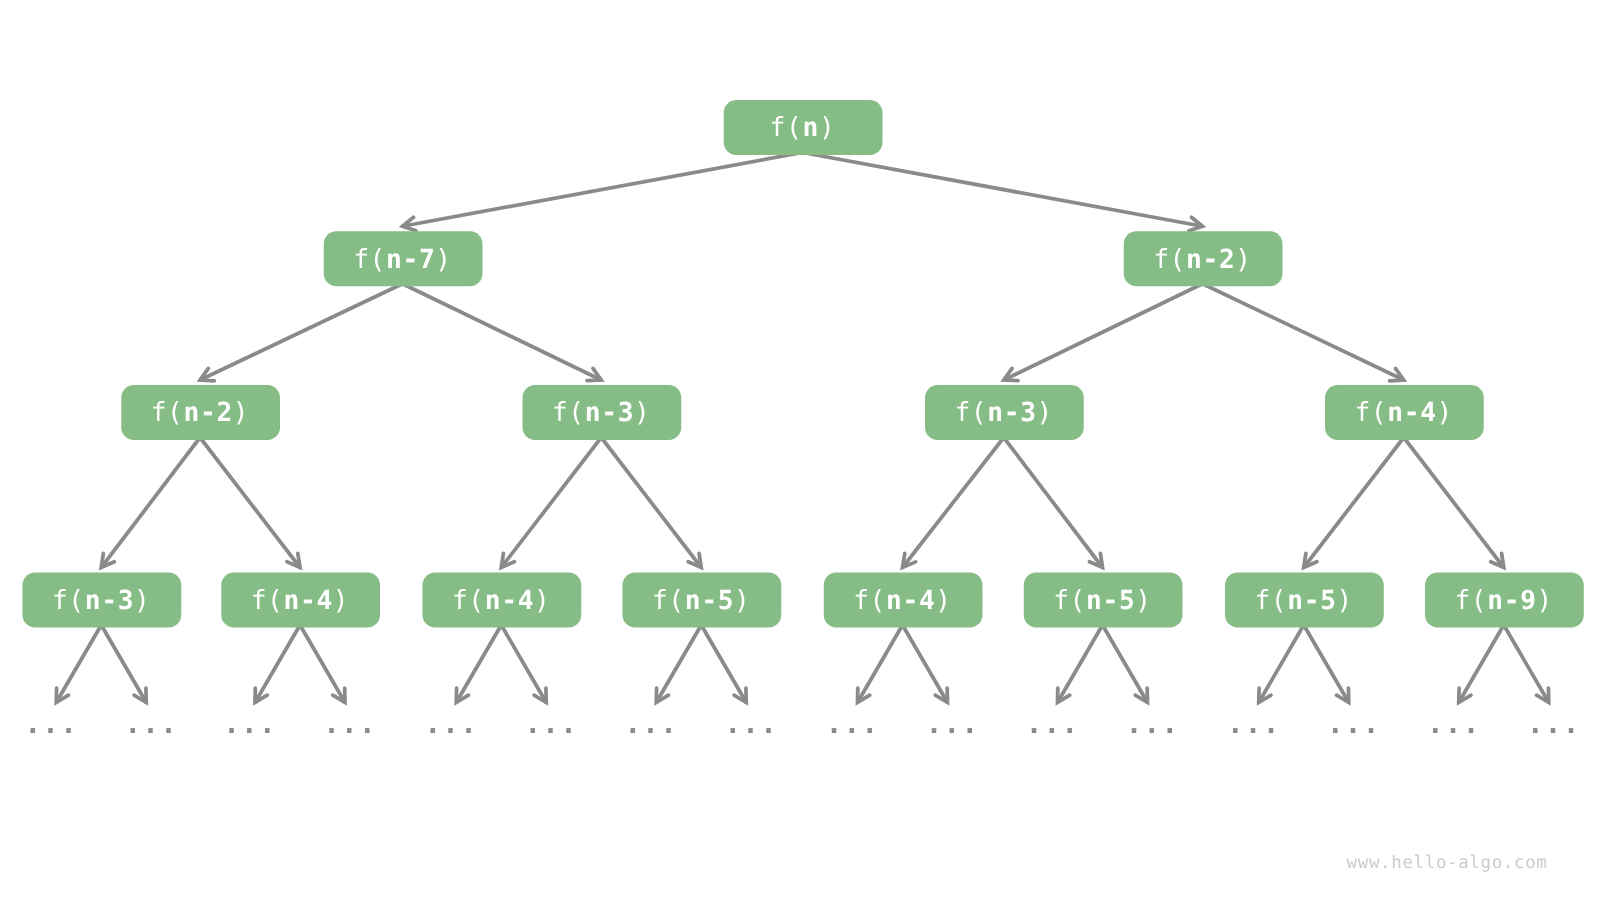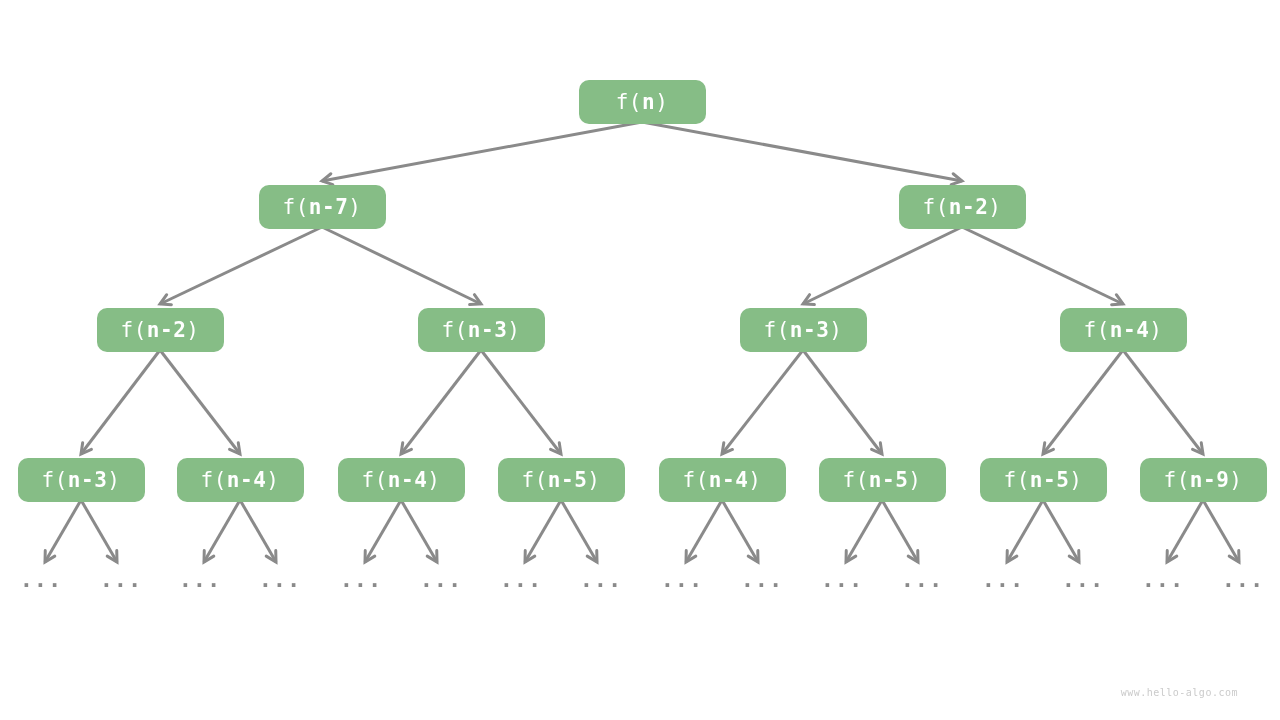--- a/index.html
+++ b/index.html
@@ -29,21 +29,21 @@
     color:var(--ellipsis);
     font-size:22px;
     font-weight:700;
     letter-spacing:1px;
     line-height:22px;
   }
   #watermark{
     position:absolute;
     right:42px;bottom:22px;
     color:var(--watermark);
-    font-size:10px;
+    font-size:14px;
     letter-spacing:0.5px;
     text-align:center;
   }
 </style>
 </head>
 <body>
 
 <div id="diagram">
   <svg id="edges" xmlns="http://www.w3.org/2000/svg">
     <defs>

